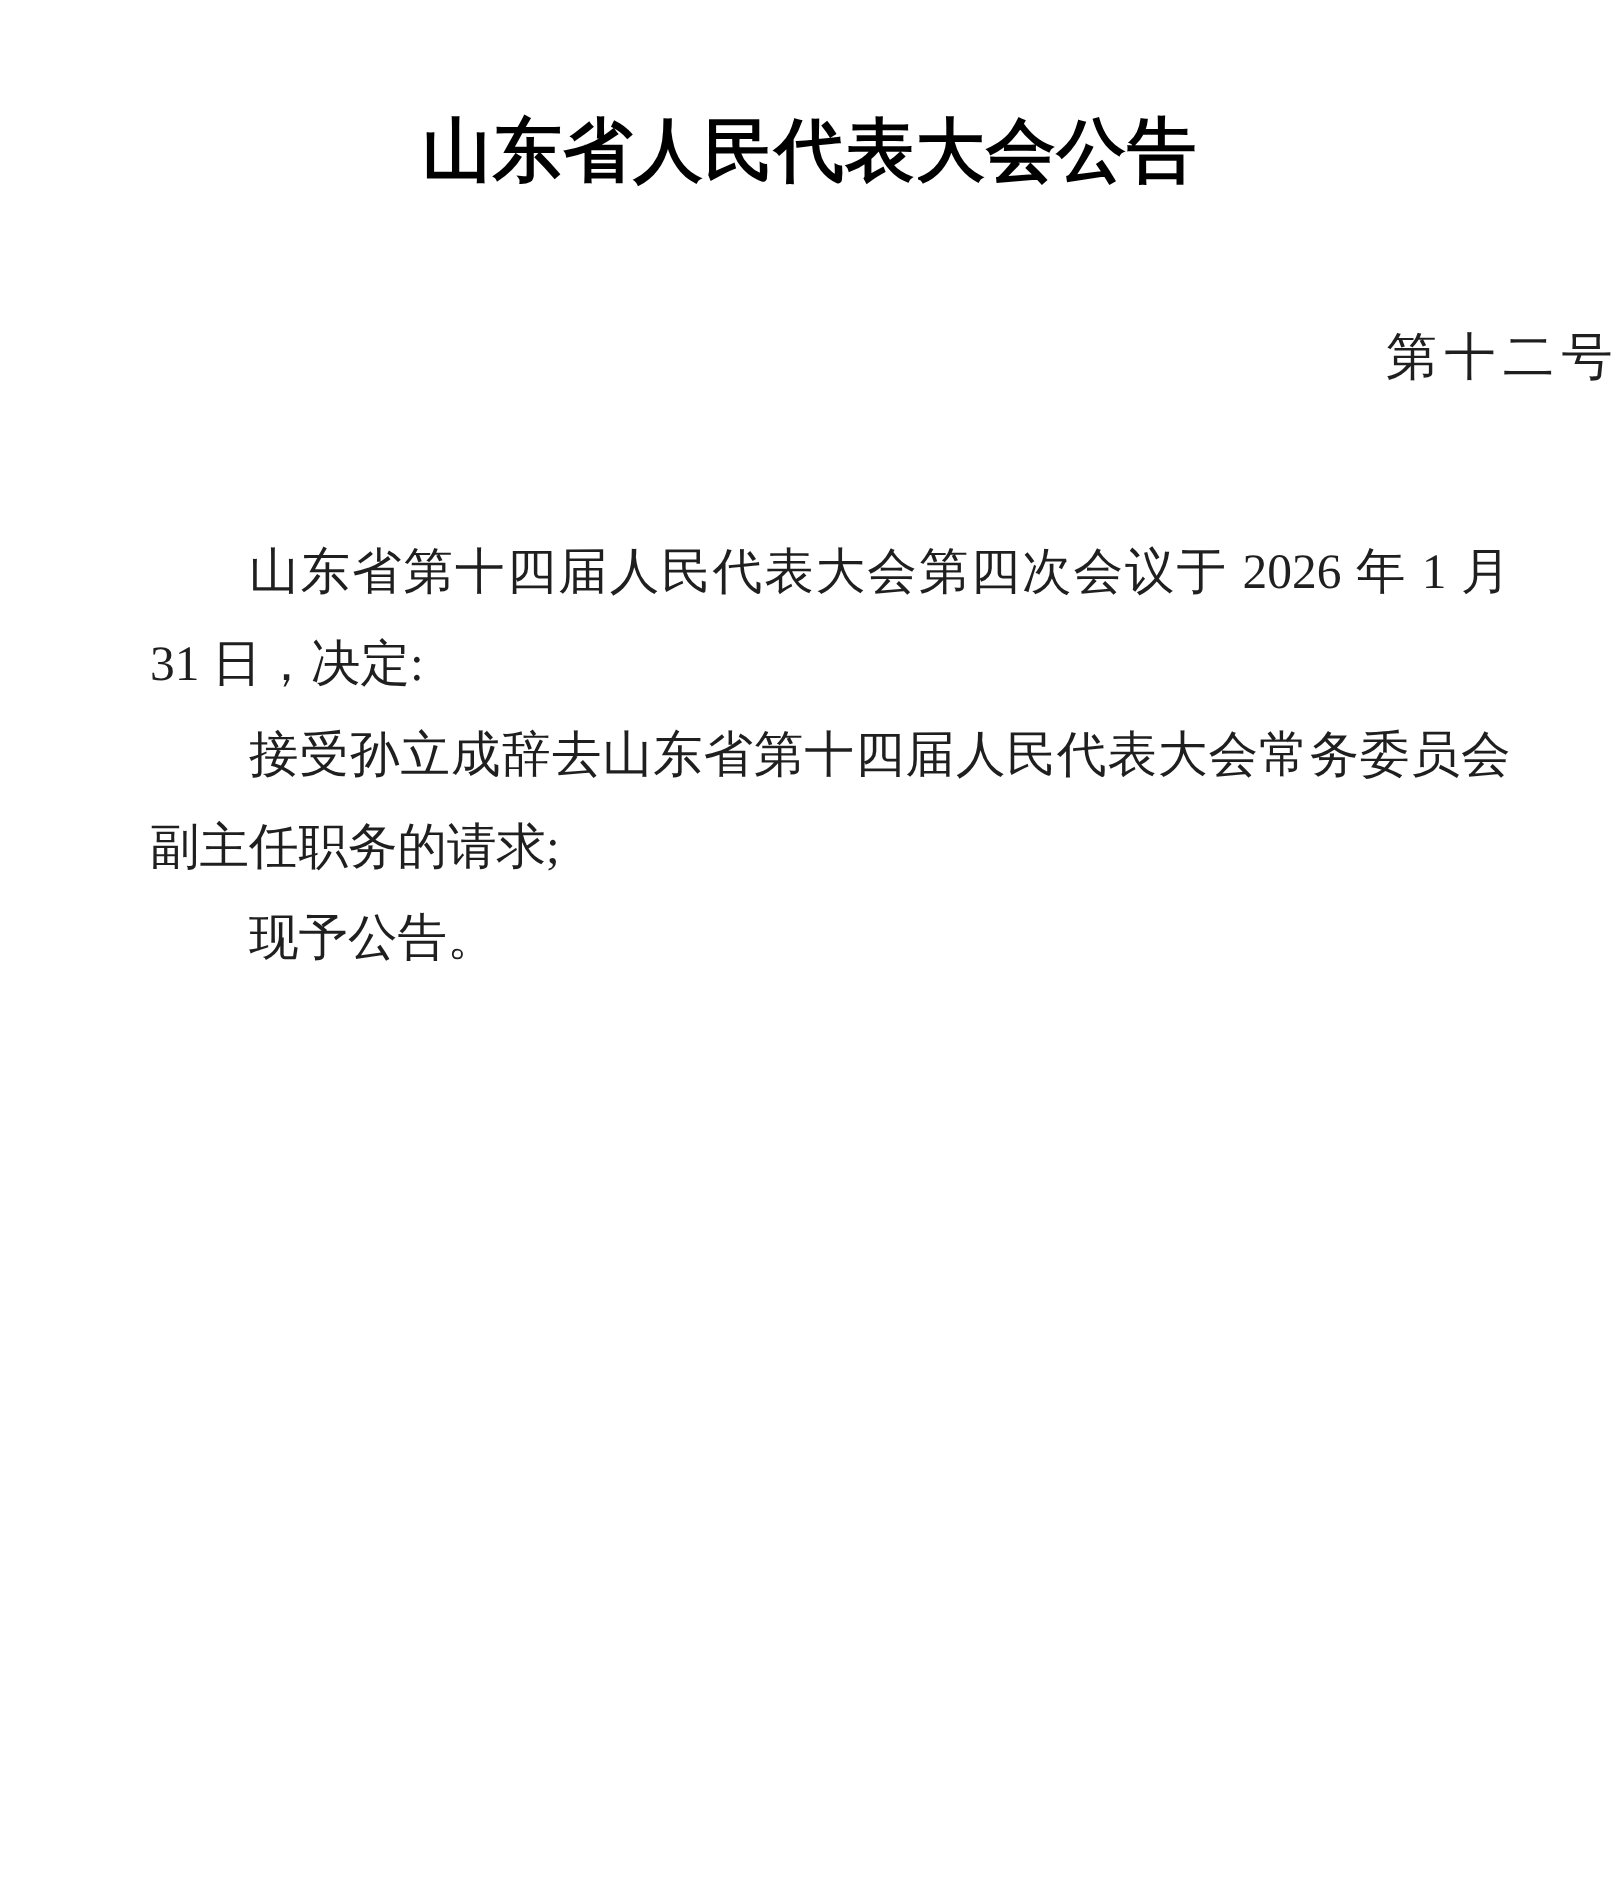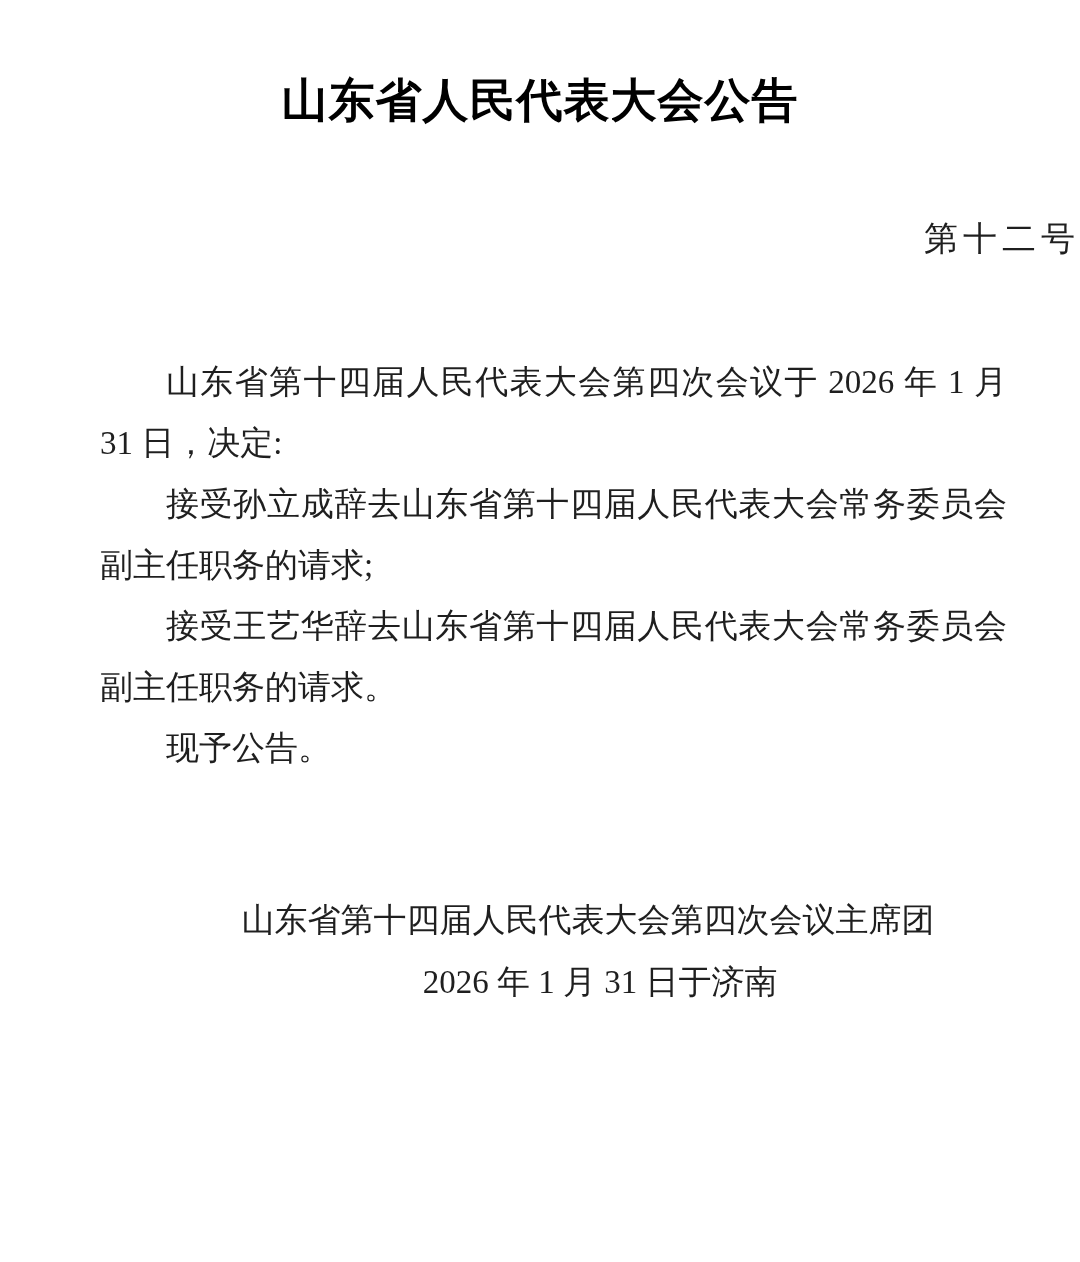--- a/index.html
+++ b/index.html
@@ -76,22 +76,17 @@
 
 <div class="page">
 
   <h1 class="title">山东省人民代表大会公告</h1>
 
   <div class="issue">第十二号</div>
 
   <div class="body-text" id="body-container">
       <p>山东省第十四届人民代表大会第四次会议于 2026 年 1 月 31 日，决定:</p>
       <p>接受孙立成辞去山东省第十四届人民代表大会常务委员会副主任职务的请求;</p>
-      <p>接受王艺华辞去山东省第十四届人民代表大会常务委员会副主任职务的请求。</p>
       <p>现予公告。</p>
     </div>
 
-  <div class="sig-block">
-    <div class="signature">山东省第十四届人民代表大会第四次会议主席团</div>
-    <div class="date-place">2026 年 1 月 31 日于济南</div>
-  </div>
 
 </div>
 
 </body></html>

